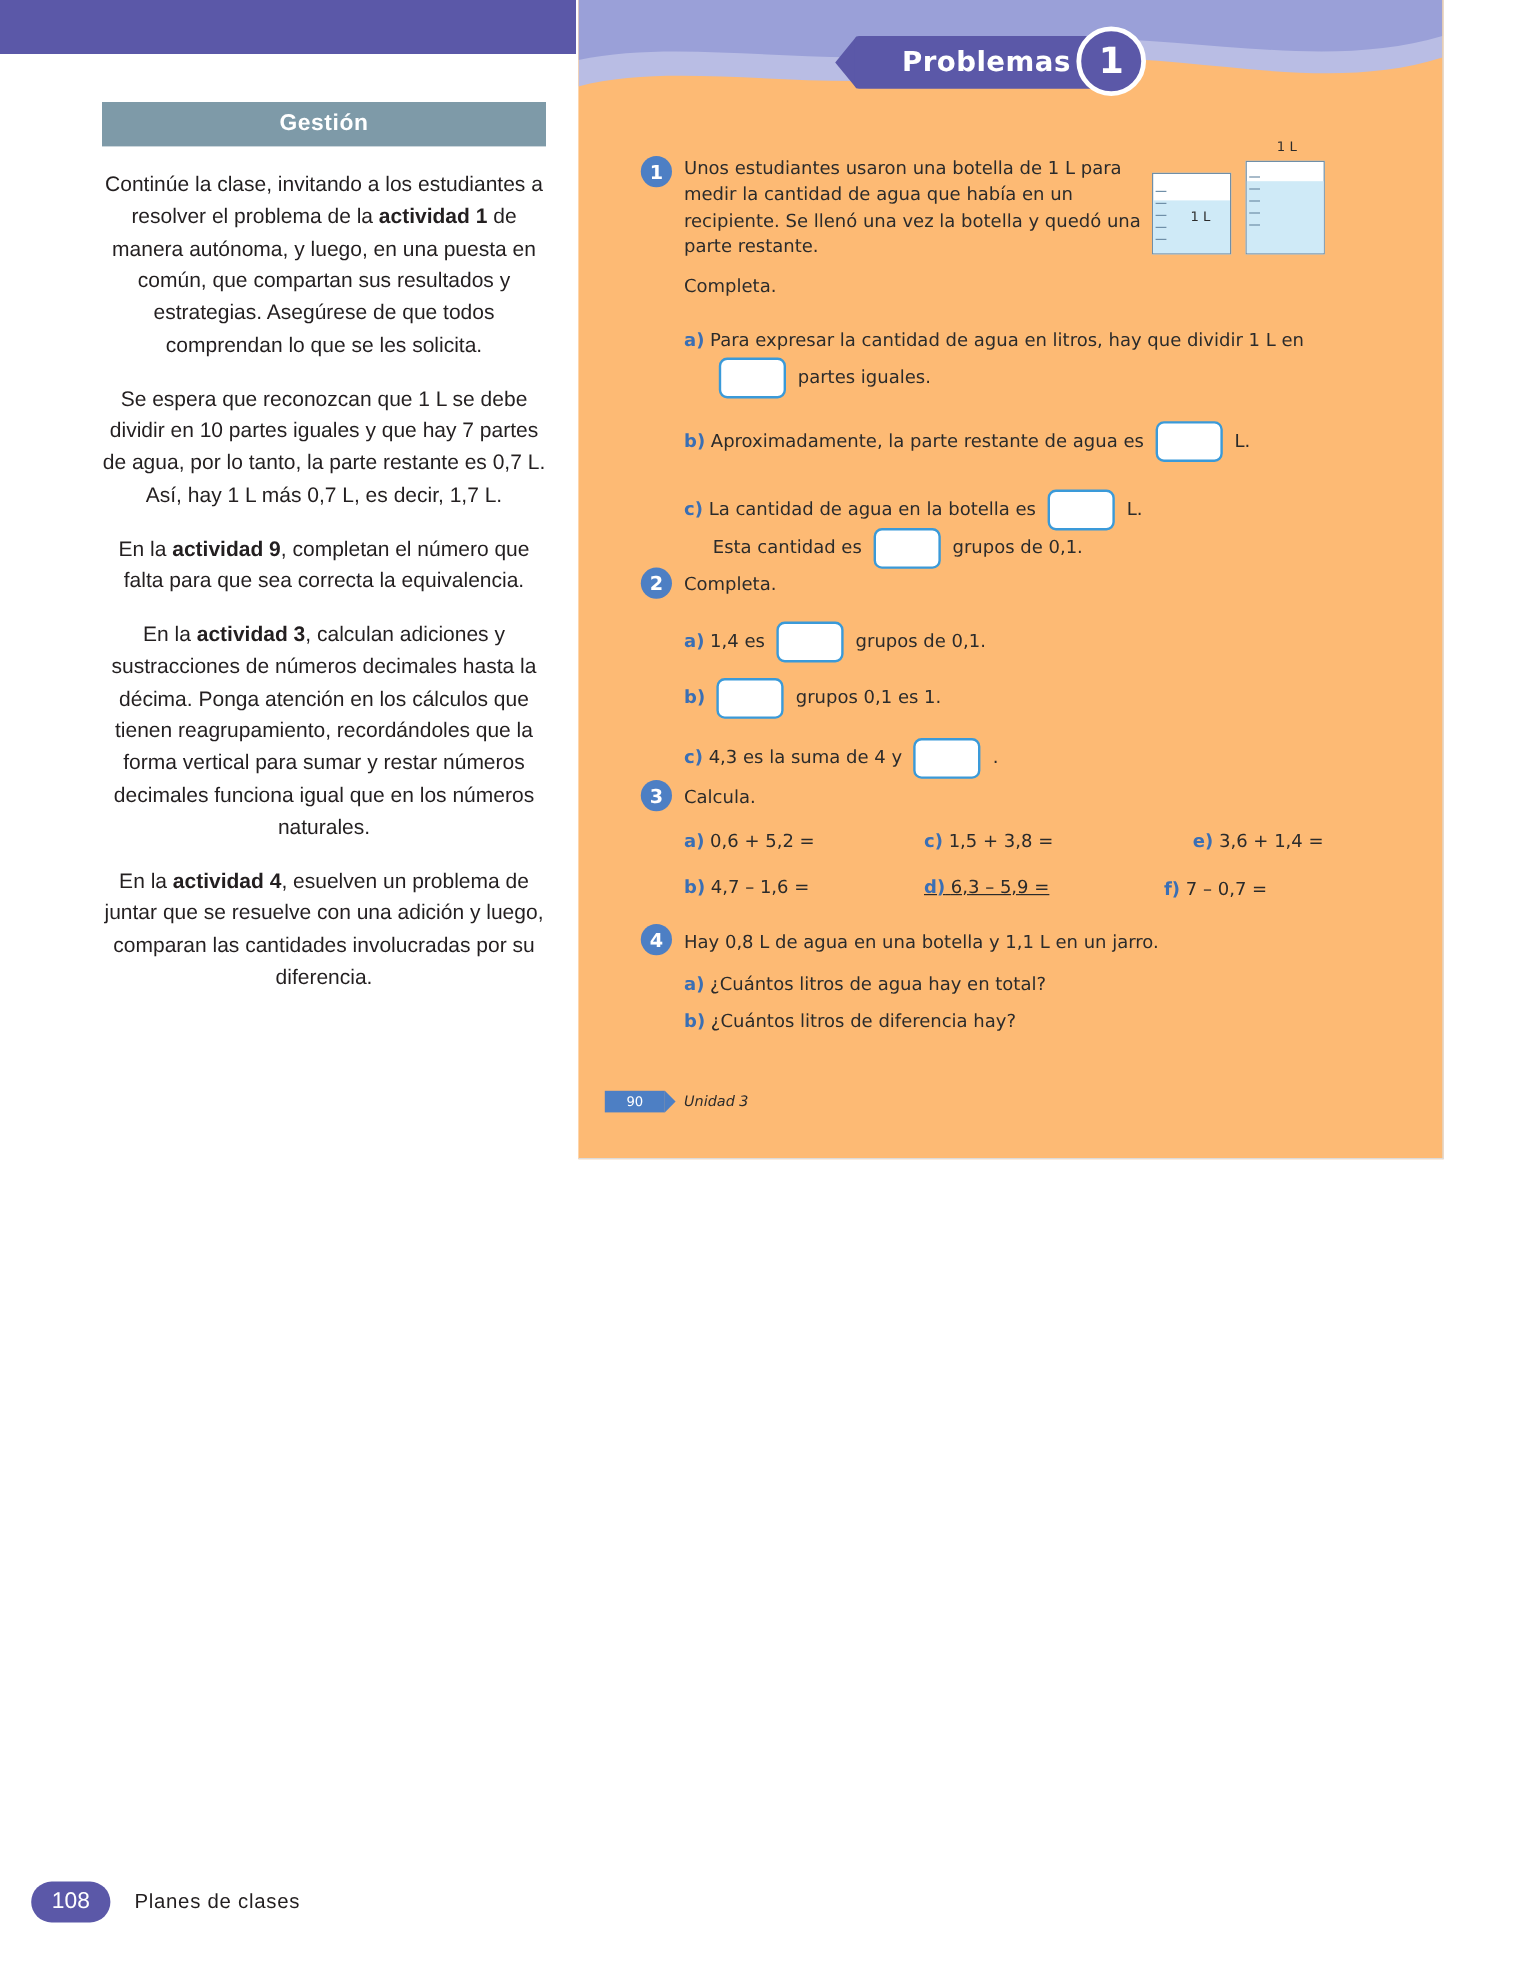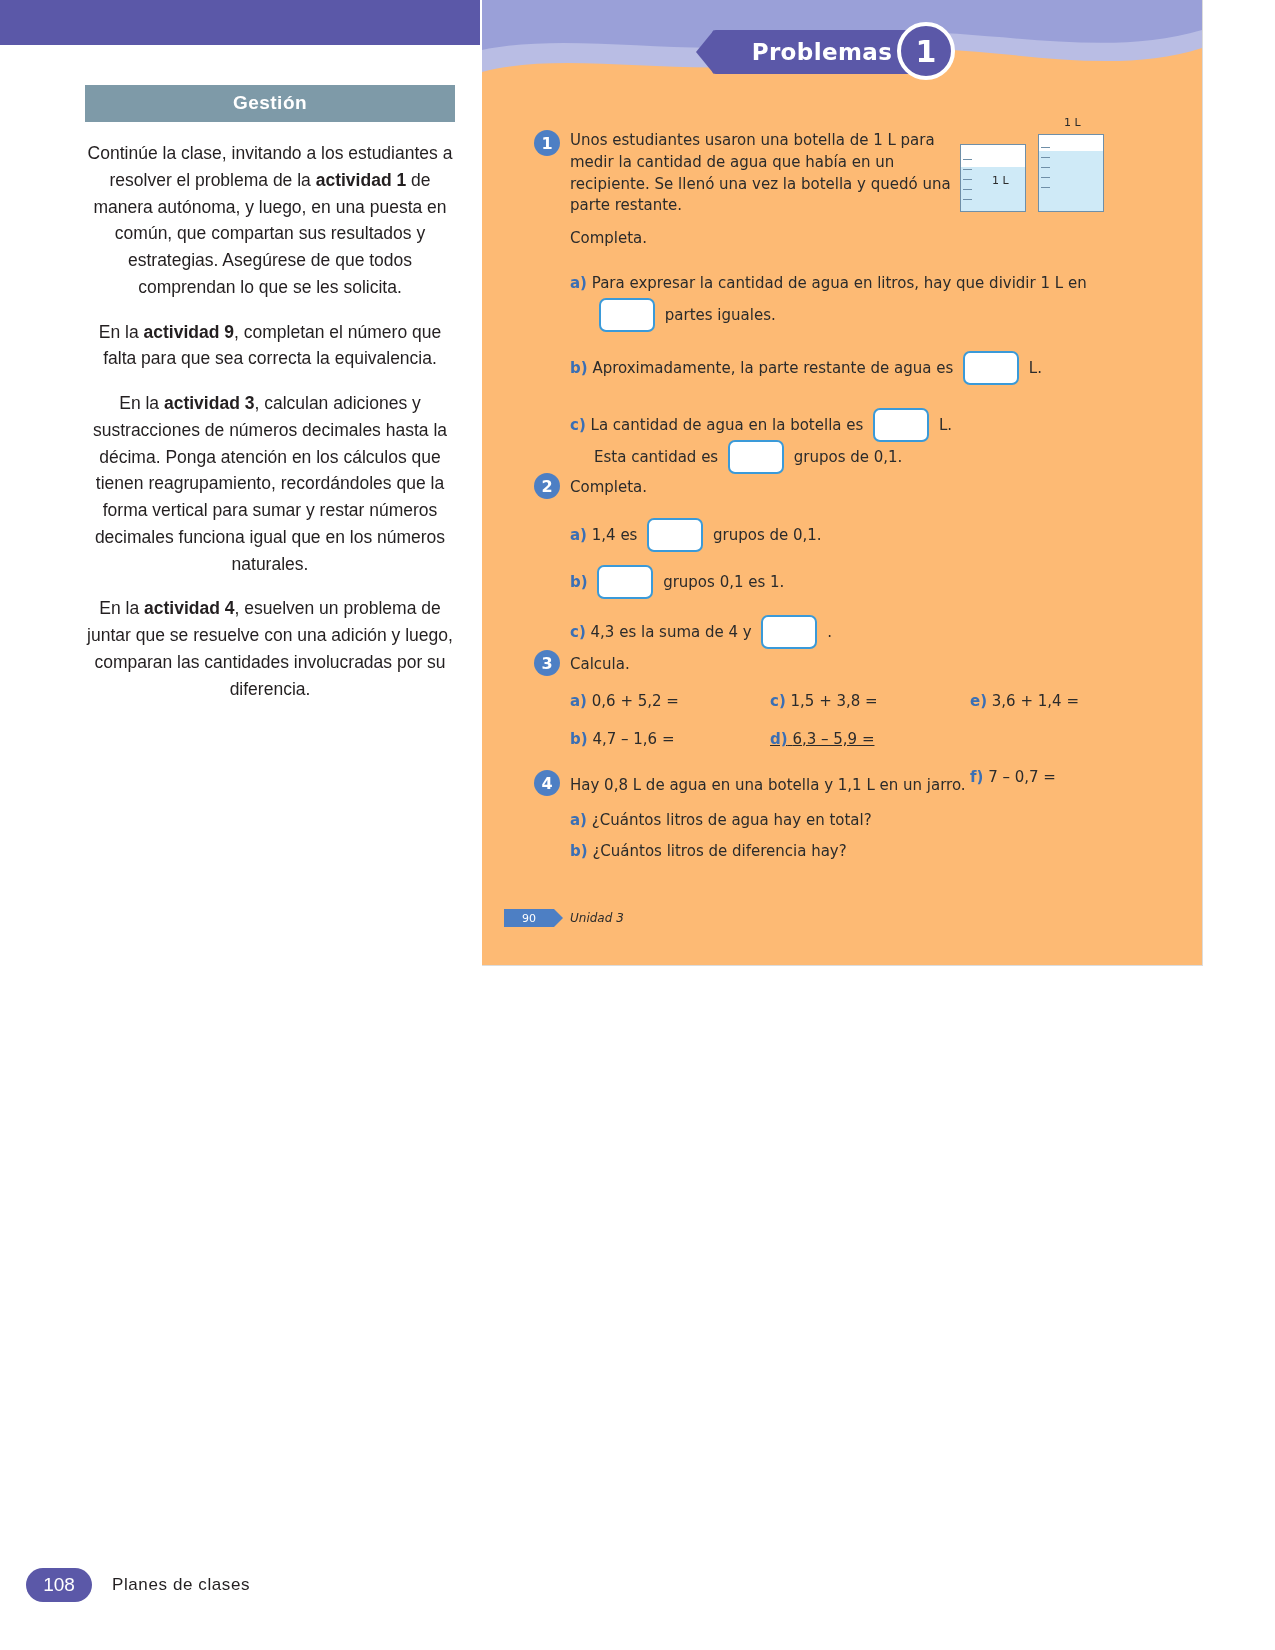--- a/index.html
+++ b/index.html
@@ -246,20 +246,21 @@
   }
 </style>
 </head>
 <body>
 
 <div class="corner-band"></div>
 
 <div class="left-col">
   <div class="gestion-header">Gestión</div>
   <p>Continúe la clase, invitando a los estudiantes a resolver el problema de la <b>actividad 1</b> de manera autónoma, y luego, en una puesta en común, que compartan sus resultados y estrategias. Asegúrese de que todos comprendan lo que se les solicita.</p>
+  <p>Se espera que reconozcan que 1 L se debe dividir en 10 partes iguales y que hay 7  partes de agua, por lo tanto, la parte restante es 0,7 L. Así,  hay 1 L más 0,7 L, es decir, 1,7 L.</p>
   <p>En la <b>actividad 9</b>, completan el número que falta para que sea correcta la equivalencia.</p>
   <p>En la <b>actividad 3</b>, calculan adiciones y sustracciones de números decimales hasta la décima. Ponga atención en los cálculos que tienen reagrupamiento, recordándoles que la forma vertical para sumar y restar números decimales funciona igual que en los números naturales.</p>
   <p>En la <b>actividad 4</b>, esuelven un problema de juntar que se resuelve con una adición y luego, comparan las cantidades involucradas por su diferencia.</p>
 </div>
 
 <div class="page">
 
   <div class="page-top-wave">
     <svg width="720" height="105" viewBox="0 0 720 105" preserveAspectRatio="none">
       <path d="M0,0 L720,0 L720,48 C600,86 470,26 330,58 C220,83 90,48 0,72 Z" fill="#b9bde4"></path>
@@ -355,34 +356,34 @@
     <div class="text-blk" style="left:88px; top:655px;">Calcula.</div>
 
     <div class="text-blk" style="left:88px; top:692px;">
       <span class="blue-letter">a)</span>
       <span>0,6 + 5,2 =</span>
     </div>
     <div class="text-blk" style="left:288px; top:692px;">
       <span class="blue-letter">c)</span>
       <span>1,5 + 3,8 =</span>
     </div>
-    <div class="text-blk" style="left:488px; top:692px;">
+    <div class="text-blk" style="left:512px; top:692px;">
       <span class="blue-letter">e)</span>
       <span>3,6 + 1,4 =</span>
     </div>
 
     <div class="text-blk" style="left:88px; top:730px;">
       <span class="blue-letter">b)</span>
       <span>4,7 – 1,6 =</span>
     </div>
     <div class="text-blk" style="left:288px; top:730px;text-decoration:underline;">
       <span class="blue-letter">d)</span>
       <span>6,3 – 5,9 =</span>
     </div>
-    <div class="text-blk" style="left:488px; top:732px;margin-top:36px;">
+    <div class="text-blk" style="left:488px; top:732px;">
       <span class="blue-letter">f)</span>
       <span>7 – 0,7 =</span>
     </div>
 
     <div class="q-num" style="left:52px; top:770px;">4</div>
     <div class="text-blk" style="left:88px; top:776px;">Hay 0,8 L de agua en una botella y 1,1 L en un jarro.</div>
 
     <div class="text-blk" style="left:88px; top:811px;">
       <span class="blue-letter">a)</span>
       <span>¿Cuántos litros de agua hay en total?</span>

